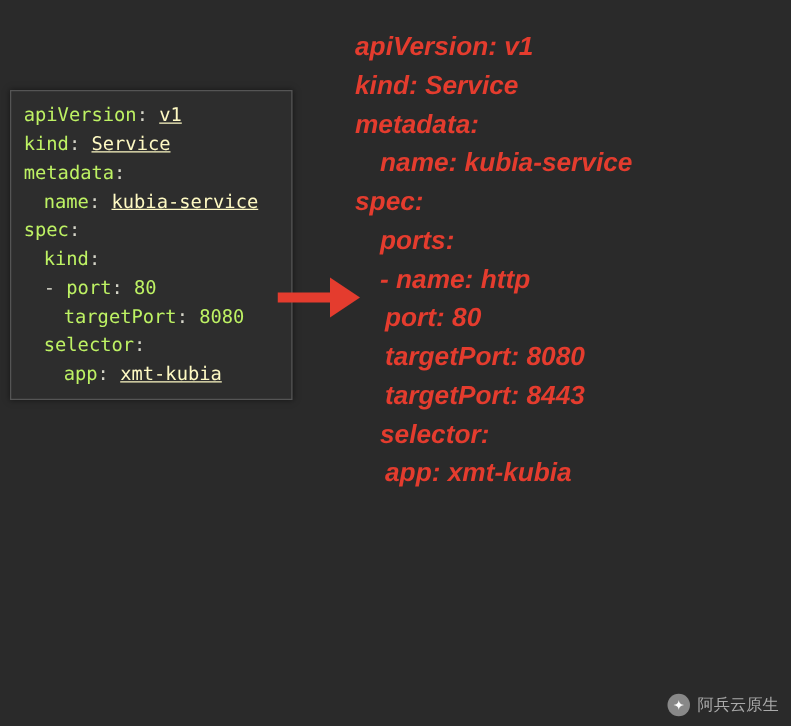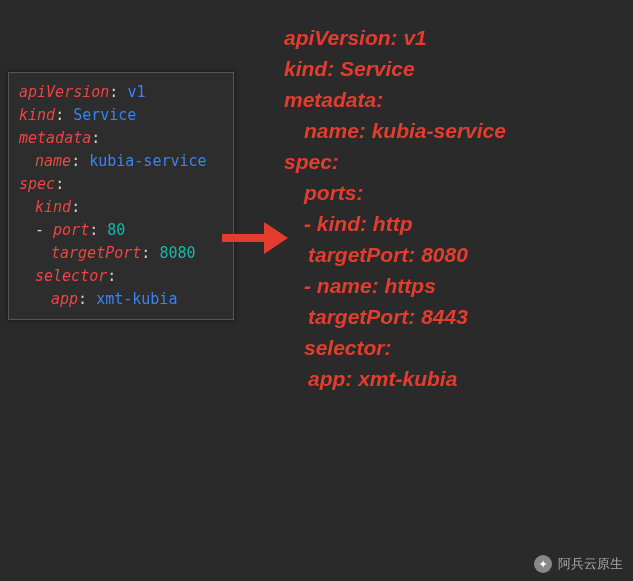--- a/index.html
+++ b/index.html
@@ -16,23 +16,23 @@
     left: 8px;
     top: 72px;
     width: 226px;
     background: #2d2d2d;
     border: 1px solid #555;
     box-shadow: 0 0 5px rgba(0,0,0,0.5);
     padding: 8px 10px;
     font-size: 15px;
     line-height: 23px;
   }
-  .key { color: #ef4444; font-style: italic; }
-  .val-str { color: #3b82f6; }
-  .val-num { color: #14b8a6; }
+  .key { color: #bef264; }
+  .val-str { color: #fef9c3; text-decoration: underline; }
+  .val-num { color: #bef264; }
   .dash { color: #d4d4c8; }
   .colon { color: #d4d4c8; }
   .indent1 { padding-left: 16px; }
   .indent2 { padding-left: 32px; }
 
   .arrow {
     position: absolute;
     left: 222px;
     top: 218px;
     width: 66px;
@@ -114,23 +114,23 @@
   </svg>
 </div>
 
 <div class="right-code">
   <div class="line">apiVersion: v1</div>
   <div class="line">kind: Service</div>
   <div class="line">metadata:</div>
   <div class="line ri1">name: kubia-service</div>
   <div class="line">spec:</div>
   <div class="line ri1">ports:</div>
-  <div class="line ri1">- kind: http</div>
+  <div class="line ri1">- name: http</div>
+  <div class="line ri2">port: 80</div>
   <div class="line ri2">targetPort: 8080</div>
-  <div class="line ri1">- name: https</div>
   <div class="line ri2">targetPort: 8443</div>
   <div class="line ri1">selector:</div>
   <div class="line ri2">app: xmt-kubia</div>
 </div>
 
 <div class="watermark">
   <span class="watermark-icon">✦</span>
   <span>阿兵云原生</span>
 </div>
 

